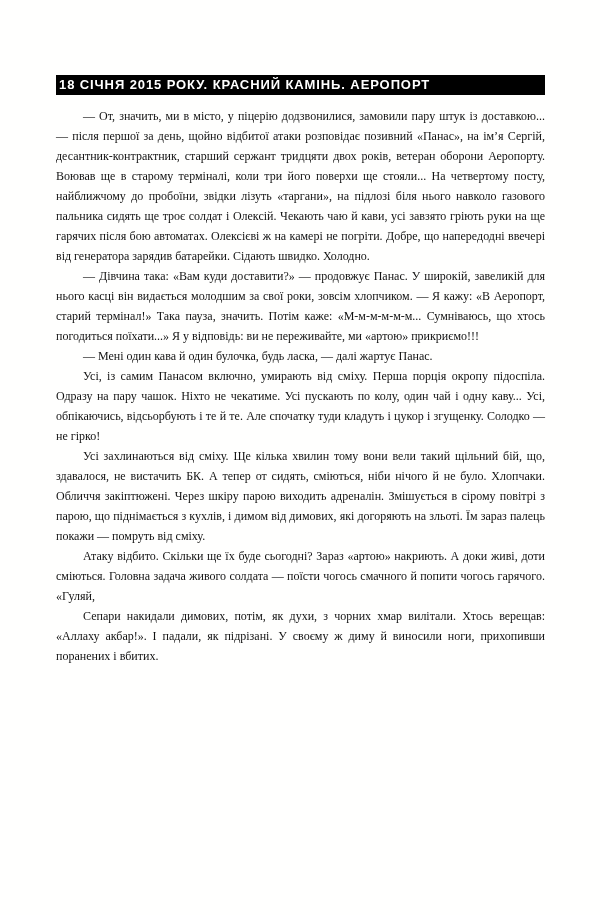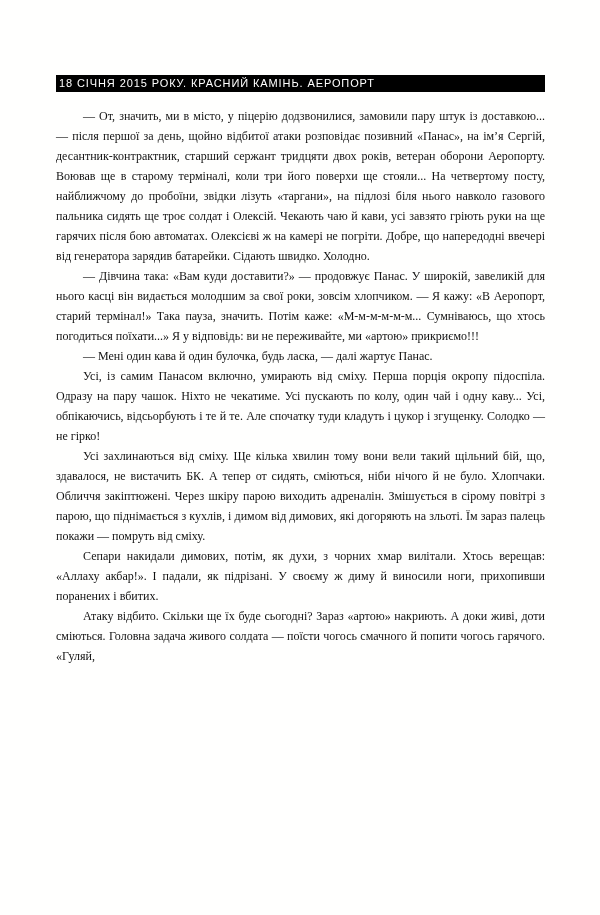--- a/index.html
+++ b/index.html
@@ -17,22 +17,22 @@
   }
   .chapter-header {
     position: absolute;
     left: 56px;
     top: 75px;
     width: 489px;
     box-sizing: border-box;
     background: #000000;
     color: #ffffff;
     font-family: "Liberation Sans", sans-serif;
-    font-weight: normal;
-    font-size: 11px;
+    font-weight: bold;
+    font-size: 13px;
     letter-spacing: 0.9px;
     padding: 2px 4px 3px 3px;
     white-space: nowrap;
   }
   .body-text {
     position: absolute;
     left: 56px;
     top: 106px;
     width: 489px;
     color: #121212;
@@ -56,17 +56,17 @@
   <div class="chapter-header">
     <span>18 СІЧНЯ 2015 РОКУ. КРАСНИЙ КАМІНЬ. АЕРОПОРТ</span>
   </div>
 
   <div class="body-text">
     <p>— От, значить, ми в місто, у піцерію додзвонилися, замовили пару штук із доставкою... — після першої за день, щойно відбитої атаки розповідає позивний «Панас», на ім’я Сергій, десантник-контрактник, старший сержант тридцяти двох років, ветеран оборони Аеропорту. Воював ще в старому терміналі, коли три його поверхи ще стояли... На четвертому посту, найближчому до пробоїни, звідки лізуть «таргани», на підлозі біля нього навколо газового пальника сидять ще троє солдат і Олексій. Чекають чаю й кави, усі завзято гріють руки на ще гарячих після бою автоматах. Олексієві ж на камері не погріти. Добре, що напередодні ввечері від генератора зарядив батарейки. Сідають швидко. Холодно.</p>
     <p>— Дівчина така: «Вам куди доставити?» — продовжує Панас. У широкій, завеликій для нього касці він видається молодшим за свої роки, зовсім хлопчиком. — Я кажу: «В Аеропорт, старий термінал!» Така пауза, значить. Потім каже: «М-м-м-м-м-м... Сумніваюсь, що хтось погодиться поїхати...» Я у відповідь: ви не переживайте, ми «артою» прикриємо!!!</p>
     <p>— Мені один кава й один булочка, будь ласка, — далі жартує Панас.</p>
     <p>Усі, із самим Панасом включно, умирають від сміху. Перша порція окропу підоспіла. Одразу на пару чашок. Ніхто не чекатиме. Усі пускають по колу, один чай і одну каву... Усі, обпікаючись, відсьорбують і те й те. Але спочатку туди кладуть і цукор і згущенку. Солодко — не гірко!</p>
     <p>Усі захлинаються від сміху. Ще кілька хвилин тому вони вели такий щільний бій, що, здавалося, не вистачить БК. А тепер от сидять, сміються, ніби нічого й не було. Хлопчаки. Обличчя закіптюжені. Через шкіру парою виходить адреналін. Змішується в сірому повітрі з парою, що піднімається з кухлів, і димом від димових, які догоряють на зльоті. Їм зараз палець покажи — помруть від сміху.</p>
+    <p>Атаку відбито. Скільки ще їх буде сьогодні? Зараз «артою» накриють. А доки живі, доти сміються. Головна задача живого солдата — поїсти чогось смачного й попити чогось гарячого. «Гуляй,</p>
     <p>Сепари накидали димових, потім, як духи, з чорних хмар вилітали. Хтось верещав: «Аллаху акбар!». І падали, як підрізані. У своєму ж диму й виносили ноги, прихопивши поранених і вбитих.</p>
-    <p>Атаку відбито. Скільки ще їх буде сьогодні? Зараз «артою» накриють. А доки живі, доти сміються. Головна задача живого солдата — поїсти чогось смачного й попити чогось гарячого. «Гуляй,</p>
   </div>
 
 </div>
 
 </body></html>

